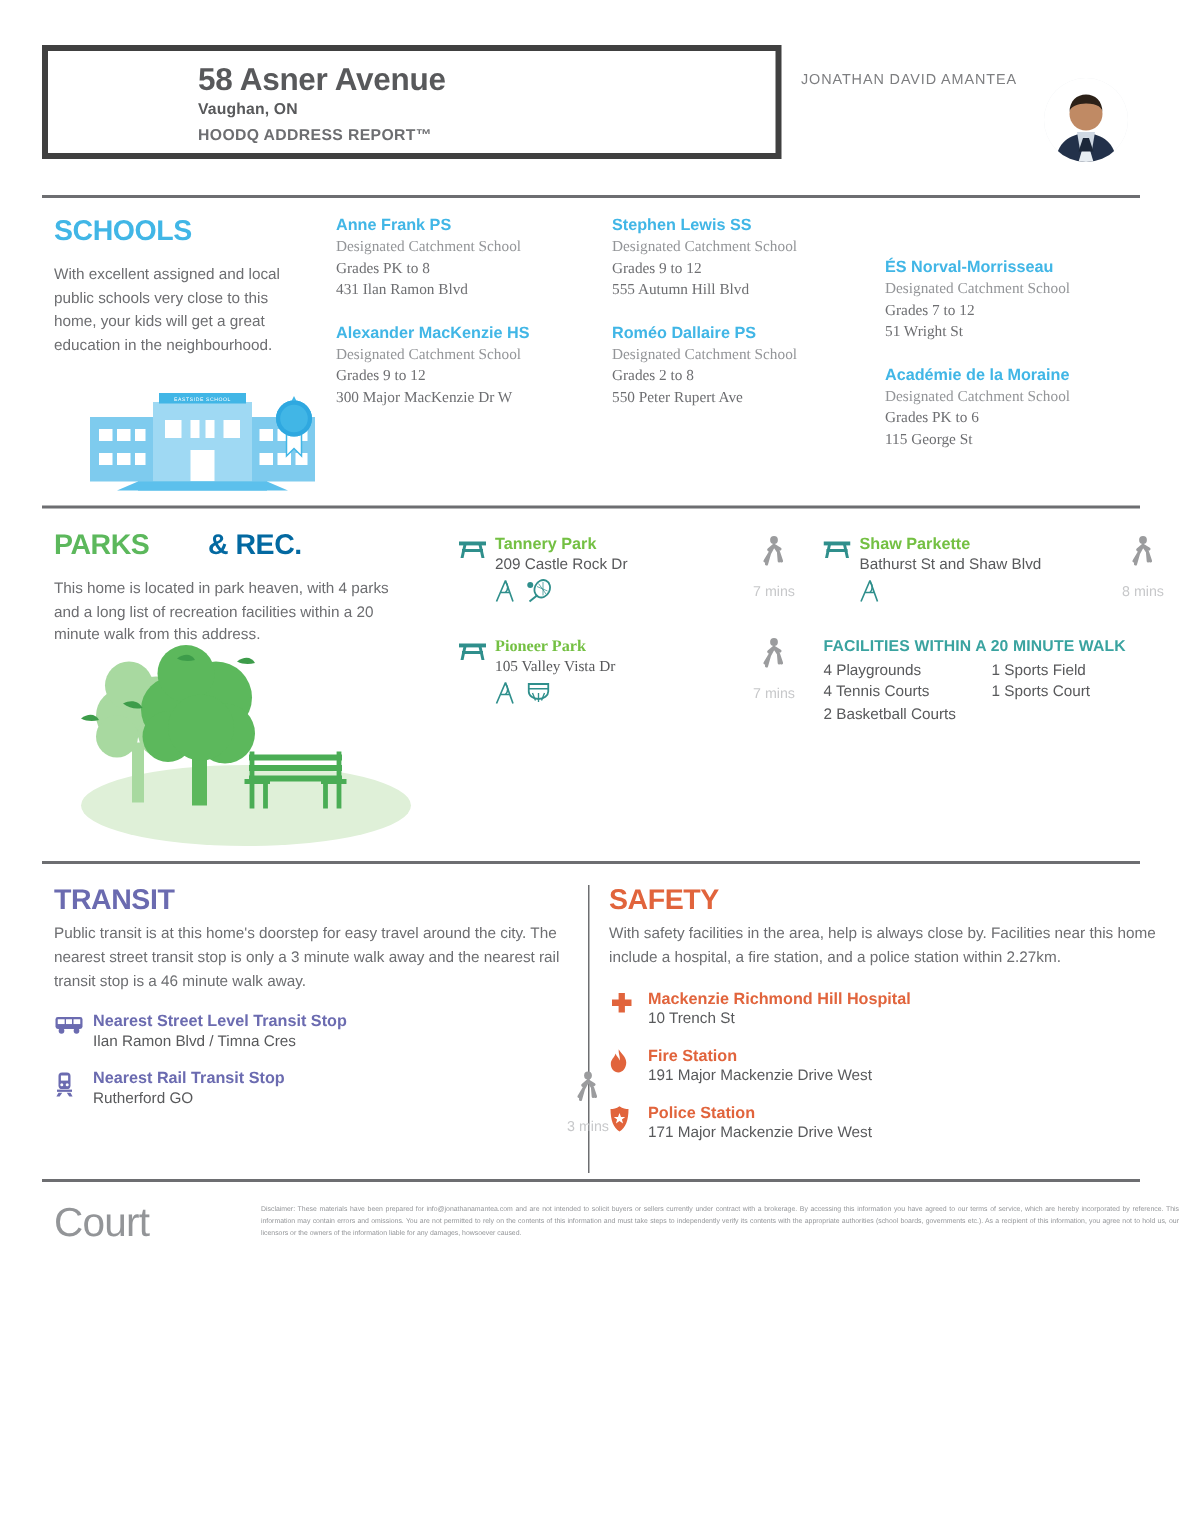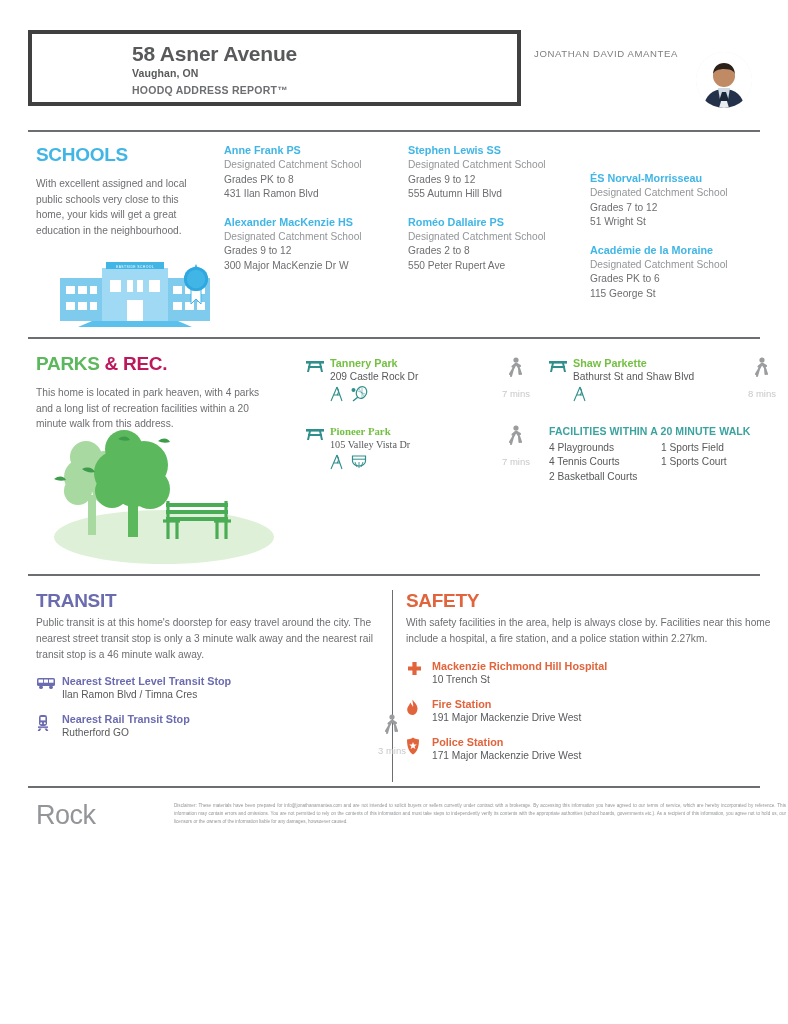--- a/index.html
+++ b/index.html
@@ -35,39 +35,39 @@
   }
   .agent-photo svg { display: block; }
 
   
   .hr { height: 2px; background: #6d6e71; width: 100%; }
 
   
   .sec-head { font-size: 19px; font-weight: bold; letter-spacing: -0.3px; }
   .c-schools { color: #41b6e6; }
   .c-parks   { color: #5cb85c; }
-  .c-rec     { color: #be185d; }
+  .c-rec     { color: #0369a1; margin-left: 34px; }
   .c-transit { color: #6b6bb0; }
   .c-safety  { color: #e1643c; }
 
   .blurb { font-size: 10.2px; line-height: 1.52; color: #6d6e71; }
 
   
   .schools { position: relative; height: 205px; padding-top: 12px; }
   .schools-left { position: absolute; left: 8px; top: 12px; width: 180px; }
   .schools-left .blurb { margin-top: 10px; width: 172px; }
   .school-art { position: absolute; left: 30px; top: 124px; }
 
   .sch-col { position: absolute; top: 12px; }
   .sch-col.col1 { left: 196px; width: 185px; }
   .sch-col.col2 { left: 380px; width: 185px; }
   .sch-col.col3 { left: 562px; width: 200px; }
   .sch-item { margin-bottom: 14px; }
   .sch-name { font-size: 10.8px; font-weight: bold; color: #41b6e6; margin-bottom: 2px; }
-  .sch-line { font-size: 10.2px; color: #6d6e71; line-height: 1.43; }
+  .sch-line { font-size: 10.2px; color: #6d6e71; line-height: 1.43; font-family: Liberation Serif, serif; }
   .sch-line.grey { color: #939598; }
 
   
   .parks { position: relative; height: 235px; padding-top: 12px; }
   .parks-left { position: absolute; left: 8px; top: 14px; width: 225px; }
   .parks-left .blurb { margin-top: 10px; }
   .park-art { position: absolute; left: 18px; top: 88px; }
 
   .park-entry { position: absolute; }
   .pe-1 { left: 278px; top: 18px; }
@@ -516,17 +516,17 @@
           <div class="poi-name sf">Police Station</div>
           <div class="poi-addr">171 Major Mackenzie Drive West</div>
         </div>
       </div>
     </div>
   </div>
 
   <div class="hr"></div>
 
   <div class="footer">
-    <div class="logo">Rock</div>
+    <div class="logo">Court</div>
     <div class="disclaimer">Disclaimer: These materials have been prepared for info@jonathanamantea.com and are not intended to solicit buyers or sellers currently under contract with a brokerage. By accessing this information you have agreed to our terms of service, which are hereby incorporated by reference. This information may contain errors and omissions. You are not permitted to rely on the contents of this information and must take steps to independently verify its contents with the appropriate authorities (school boards, governments etc.). As a recipient of this information, you agree not to hold us, our licensors or the owners of the information liable for any damages, howsoever caused.</div>
   </div>
 
 </div>
 
 </body></html>

